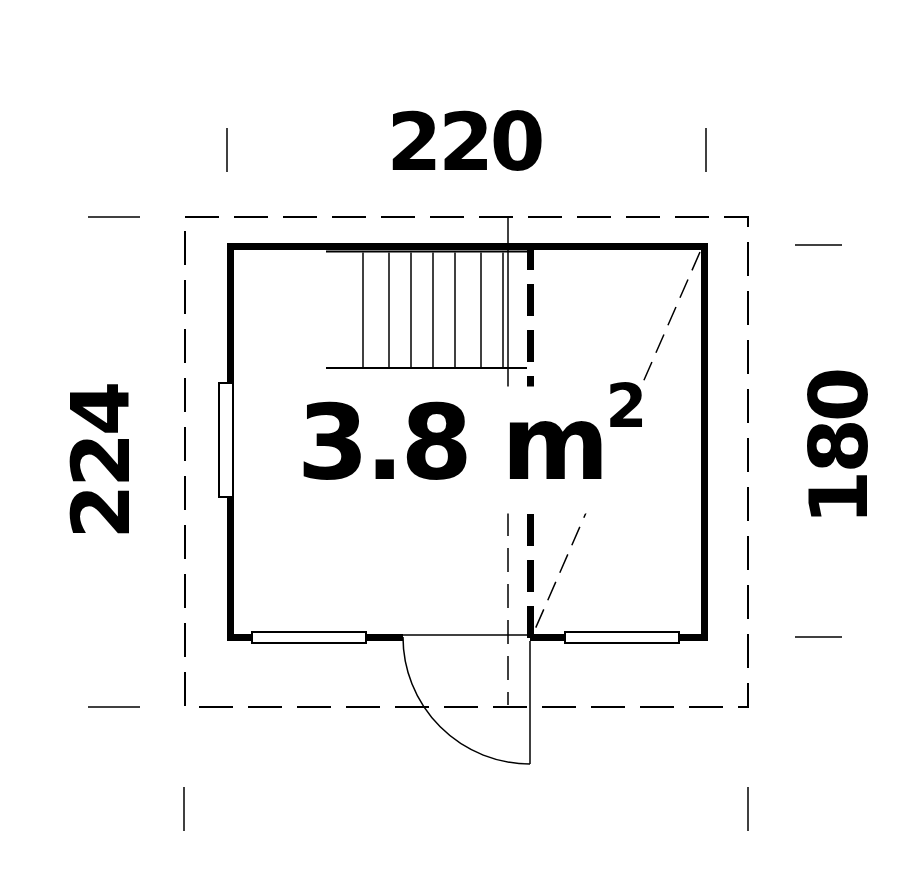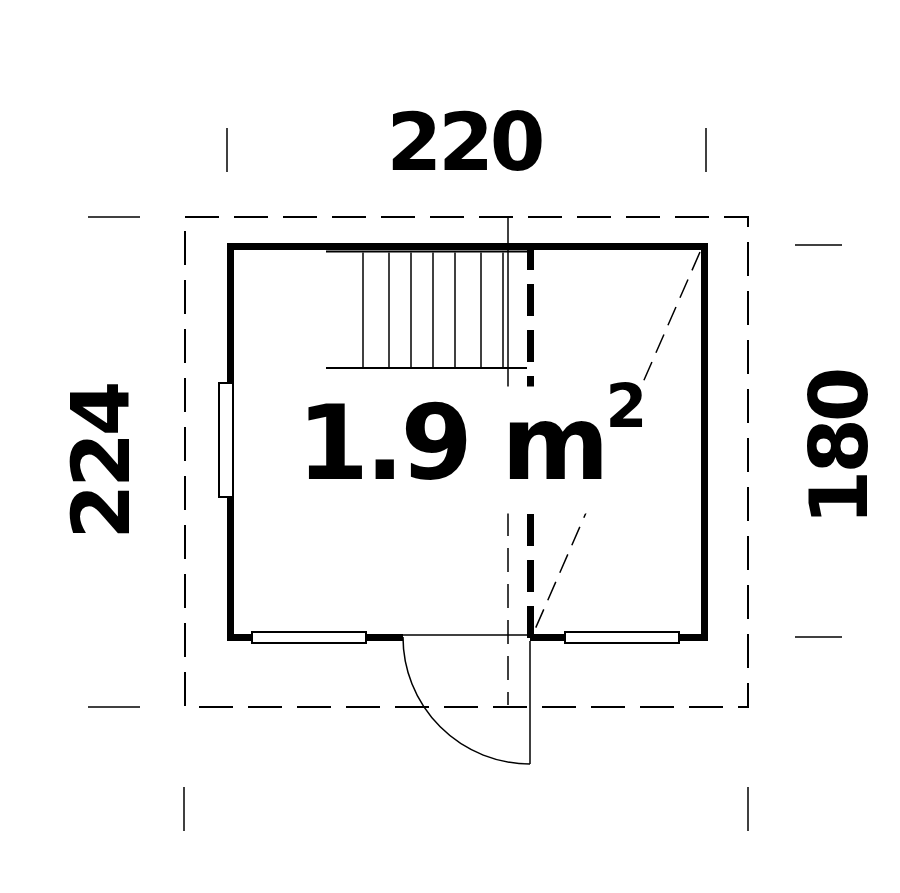--- a/index.html
+++ b/index.html
@@ -108,16 +108,16 @@
       <line x1="795" y1="245" x2="842" y2="245"></line>
       <line x1="795" y1="637" x2="842" y2="637"></line>
     </g>
   </svg>
 
   <div class="dim" style="left:448px;top:143px;margin-left:16px;">220</div>
   <div class="dim rot" style="left:102px;top:462px;">224</div>
   <div class="dim rot" style="left:840px;top:448px;">180</div>
 
   <div class="area">
-    <span>1.9 m</span><span class="area-sup">2</span>
+    <span>3.8 m</span><span class="area-sup">2</span>
   </div>
 
 </div>
 
 </body></html>

